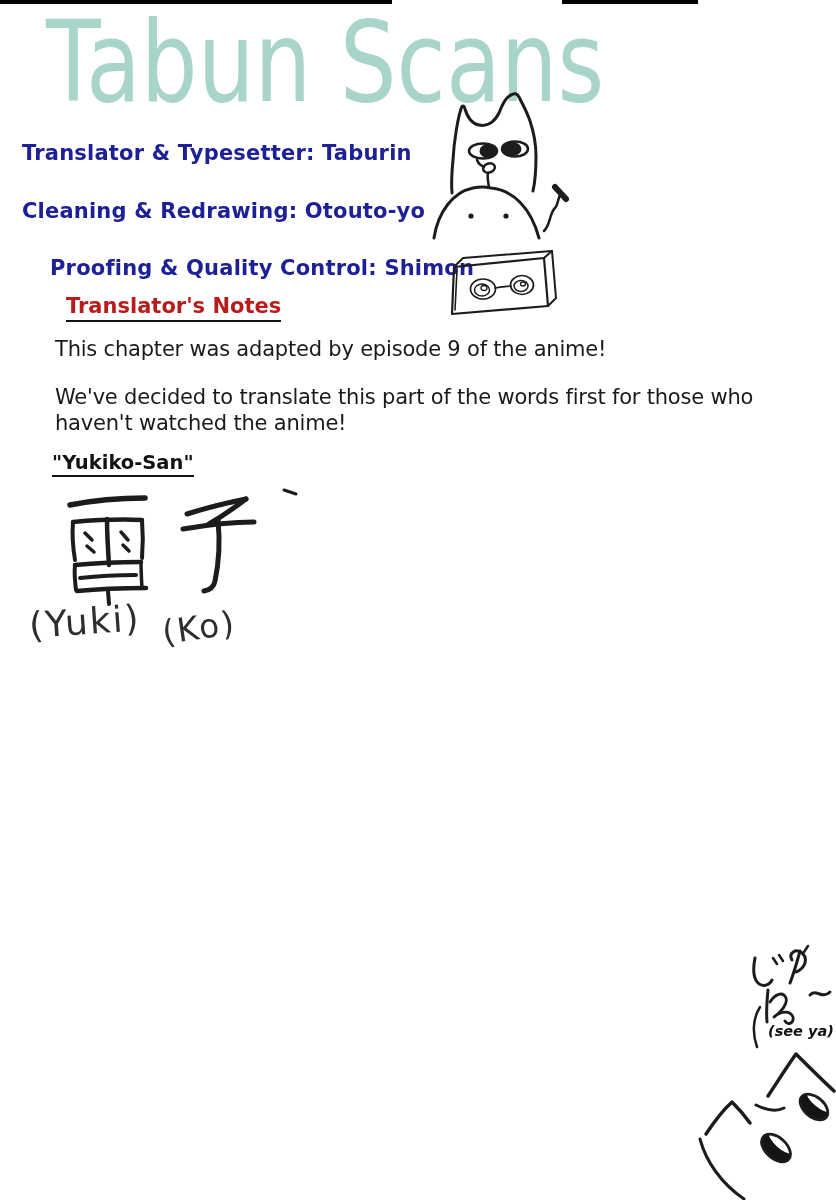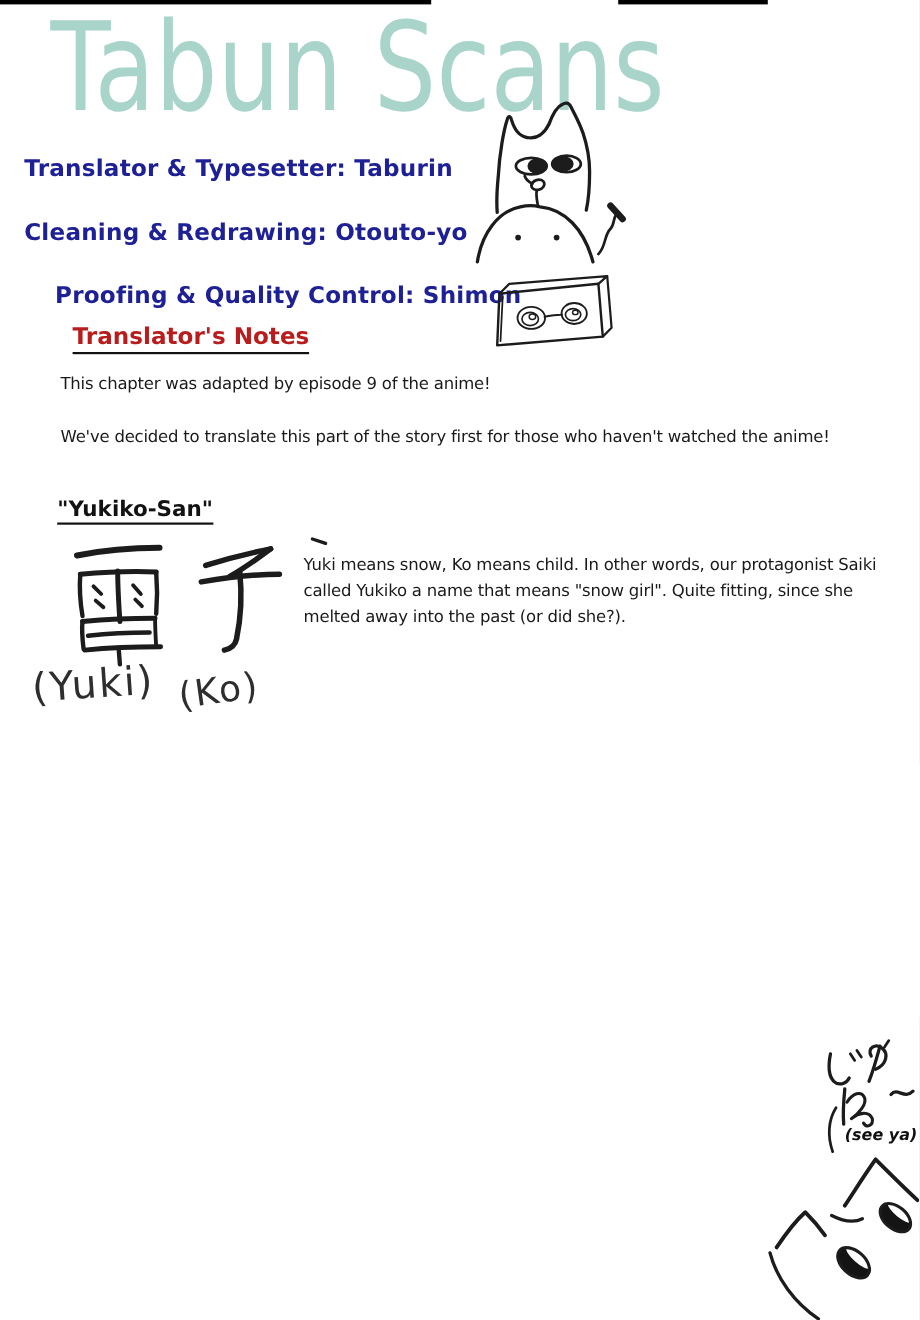--- a/index.html
+++ b/index.html
@@ -30,21 +30,21 @@
     position:absolute;left:66px;top:294px;
     font-size:21px;font-weight:700;color:#b91c1c;
     border-bottom:2.5px solid #121212;padding-bottom:2px;white-space:nowrap;
   }
   .yukiko-heading{
     position:absolute;left:52px;top:451px;
     font-size:19.5px;font-weight:700;color:#121212;
     border-bottom:2.5px solid #121212;padding-bottom:1px;white-space:nowrap;
   }
   .para{
-    position:absolute;color:#1a1a1a;font-size:15px;line-height:26px;
+    position:absolute;color:#1a1a1a;font-size:21px;line-height:26px;
     letter-spacing:-0.2px;
   }
   .para-1{left:55px;top:336px;width:640px;}
   .para-2{left:55px;top:384px;width:732px;}
   .para-3{left:276px;top:502px;width:530px;line-height:23.5px;}
 
   .doodle{position:absolute;}
   .d-mascot{left:425px;top:88px;}
   .d-glasses{left:438px;top:248px;}
   .d-kanji{left:28px;top:478px;}
@@ -105,21 +105,21 @@
       <ellipse class="sk" stroke-width="1.3" cx="46" cy="40" rx="3" ry="2.5"></ellipse>
       <ellipse class="sk" stroke-width="1.7" cx="84" cy="37" rx="11.5" ry="9.5"></ellipse>
       <ellipse class="sk" stroke-width="1.5" cx="83" cy="38" rx="7" ry="5.5"></ellipse>
       <ellipse class="sk" stroke-width="1.3" cx="85" cy="36" rx="2.5" ry="2"></ellipse>
       <path class="sk" stroke-width="1.7" d="M 57 40 C 63 38.5, 68 38.5, 73 38"></path>
     </g>
   </svg>
 
   <div class="notes-heading">Translator's Notes</div>
   <div class="para para-1">This chapter was adapted by episode 9 of the anime!</div>
-  <div class="para para-2">We've decided to translate this part of the story first for those who haven't watched the anime!</div>
+  <div class="para para-2">We've decided to translate this part of the words first for those who haven't watched the anime!</div>
 
   <div class="yukiko-heading">"Yukiko-San"</div>
 
   <svg class="doodle d-kanji" width="280" height="178" viewBox="0 0 280 178">
     <g>
       <path class="sk" stroke-width="5.5" d="M 42 27 C 62 23, 92 20, 117 20"></path>
       <path class="sk" stroke-width="4.5" d="M 45 44 C 68 42, 92 41, 114 42"></path>
       <path class="sk" stroke-width="4" d="M 45 44 C 44 56, 45 70, 47 82"></path>
       <path class="sk" stroke-width="4" d="M 114 42 C 115 54, 115 68, 114 80"></path>
       <path class="sk" stroke-width="4.5" d="M 79 41 C 79 56, 80 72, 81 87"></path>
@@ -138,21 +138,20 @@
       <path class="sk" stroke-width="5" d="M 159 36 C 178 30, 198 25, 218 21"></path>
       <path class="sk" stroke-width="5" d="M 218 21 C 206 30, 193 39, 181 46"></path>
       <path class="sk" stroke-width="5" d="M 155 51 C 178 47, 202 44, 226 44"></path>
       <path class="sk" stroke-width="5" d="M 190 42 C 192 62, 191 84, 187 103 C 186 108, 182 112, 176 113"></path>
       <path class="sk" stroke-width="3" d="M 256 12 L 268 16"></path>
     </g>
     <text class="handtext" x="2" y="160" font-size="36" letter-spacing="2" transform="rotate(-4 2 160)">(Yuki)</text>
     <text class="handtext" x="136" y="166" font-size="33" letter-spacing="2" transform="rotate(-8 136 166)">(Ko)</text>
   </svg>
 
-  <div class="para para-3">Yuki means snow, Ko means child. In other words, our protagonist Saiki called Yukiko a name that means "snow girl". Quite fitting, since she melted away into the past (or did she?).</div>
 
   <svg class="doodle d-signoff" width="148" height="262" viewBox="0 0 148 262">
     <g>
       <path class="sk" stroke-width="3" d="M 67 20 C 65 30, 65 40, 70 45 C 74 49, 81 48, 84 42"></path>
       <path class="sk" stroke-width="2.5" d="M 85 20 L 89 26"></path>
       <path class="sk" stroke-width="2.5" d="M 91 17 L 95 23"></path>
       <path class="sk" stroke-width="3" d="M 104 22 C 100 15, 108 10, 114 15 C 120 20, 118 30, 108 34"></path>
       <path class="sk" stroke-width="3" d="M 112 13 C 109 24, 106 35, 102 45"></path>
       <path class="sk" stroke-width="2.5" d="M 116 14 L 120 8"></path>
       <path class="sk" stroke-width="3" d="M 80 52 C 79 62, 78 72, 79 84"></path>

